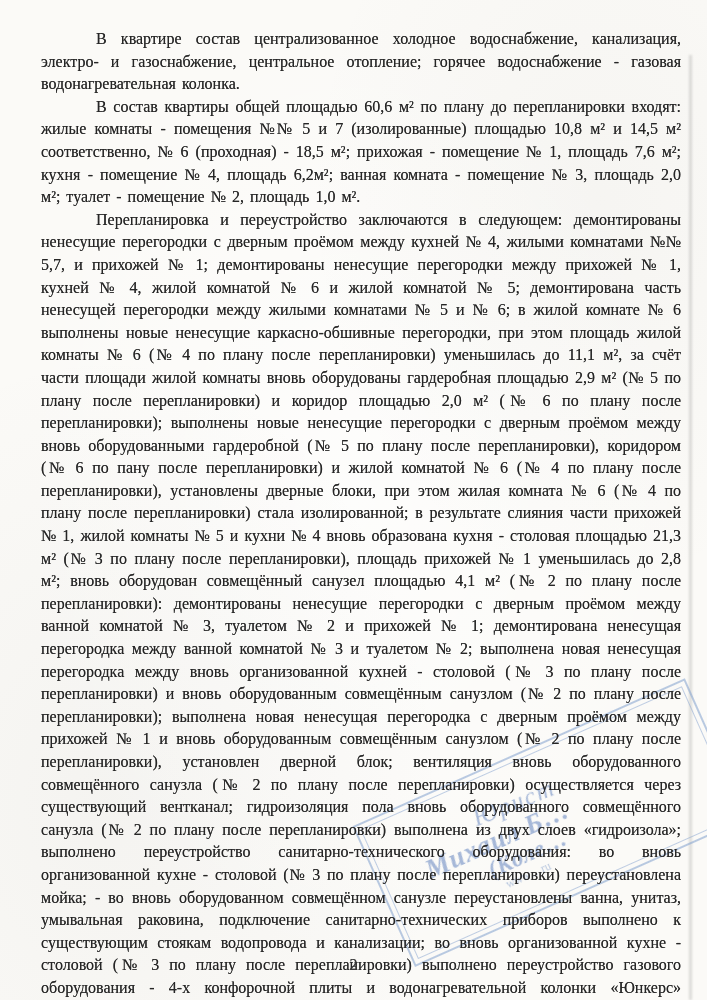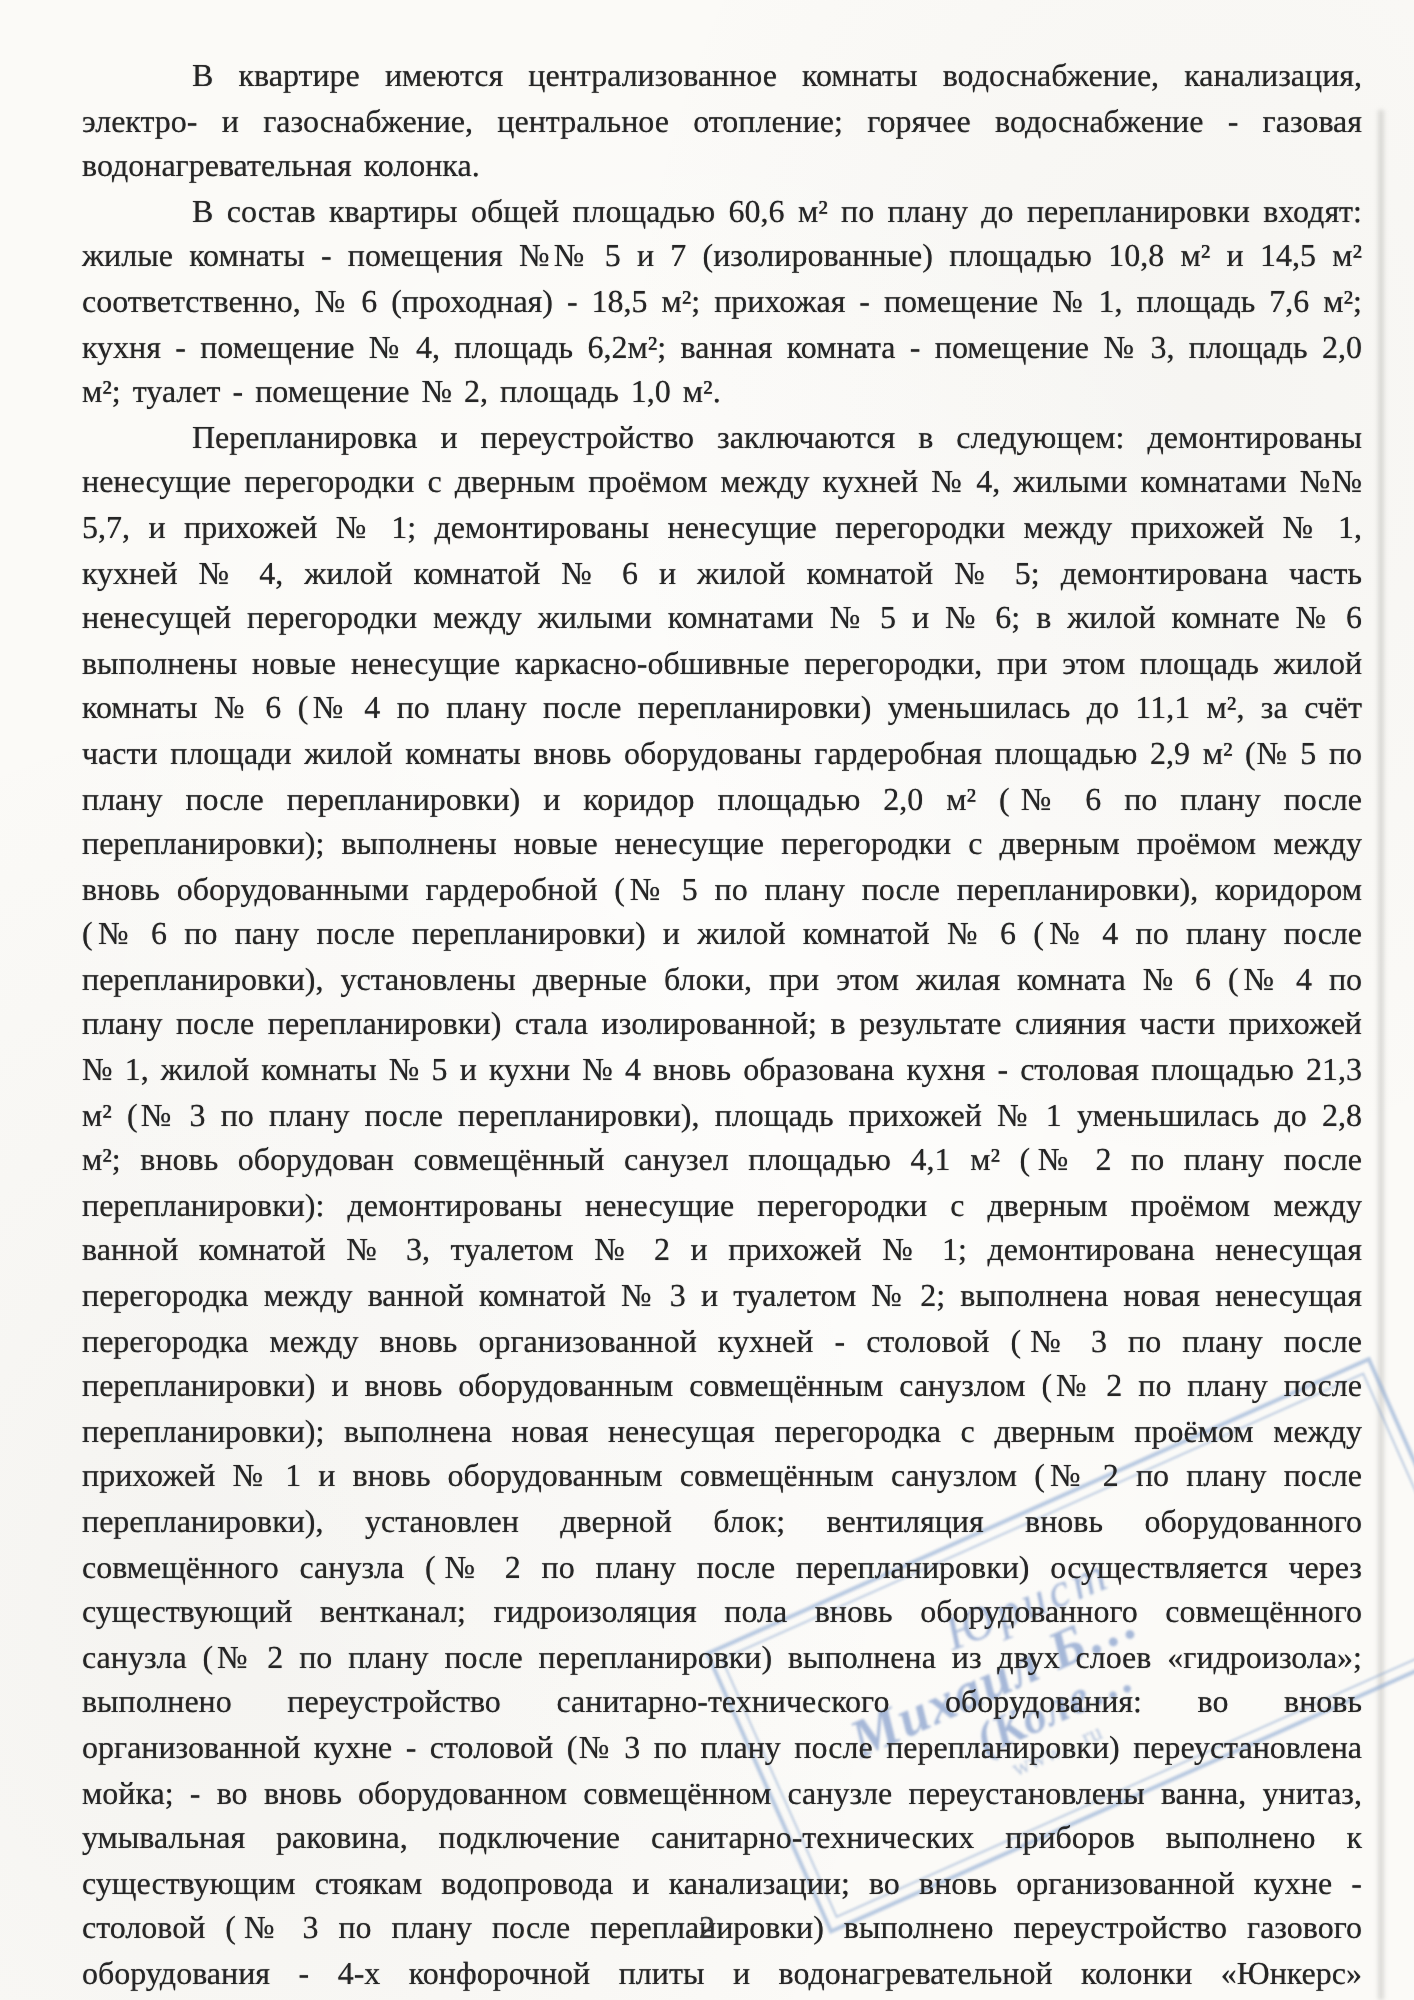--- a/index.html
+++ b/index.html
@@ -103,20 +103,20 @@
     <div class="stamp-inner"></div>
     <div class="stamp-text">
       <div class="stamp-line-1">Юрист</div>
       <div class="stamp-line-2">Михаил Б…</div>
       <div class="stamp-line-3">(Коле…</div>
       <div class="stamp-line-4">www…ru</div>
     </div>
   </div>
 
   <div class="text-block">
-    <p>В квартире имеются централизованное комнаты водоснабжение, канализация, электро- и газоснабжение, центральное отопление; горячее водоснабжение - газовая водонагревательная колонка.</p>
+    <p>В квартире состав централизованное холодное водоснабжение, канализация, электро- и газоснабжение, центральное отопление; горячее водоснабжение - газовая водонагревательная колонка.</p>
     <p>В состав квартиры общей площадью 60,6 м² по плану до перепланировки входят:  жилые комнаты - помещения №№ 5 и 7 (изолированные) площадью 10,8 м² и 14,5 м² соответственно, № 6 (проходная) - 18,5 м²; прихожая - помещение № 1, площадь 7,6 м²; кухня - помещение № 4, площадь 6,2м²; ванная комната - помещение № 3, площадь 2,0 м²;  туалет - помещение № 2, площадь 1,0 м².</p>
     <p>Перепланировка и переустройство заключаются в следующем: демонтированы ненесущие перегородки с дверным проёмом между кухней № 4, жилыми комнатами №№ 5,7, и прихожей № 1; демонтированы ненесущие перегородки между прихожей № 1, кухней № 4, жилой комнатой № 6 и жилой комнатой № 5; демонтирована часть ненесущей перегородки между жилыми комнатами № 5 и № 6; в жилой комнате № 6 выполнены новые ненесущие каркасно-обшивные перегородки, при этом площадь жилой комнаты № 6 (№ 4 по плану после перепланировки) уменьшилась до 11,1 м², за счёт части площади жилой комнаты вновь оборудованы гардеробная площадью 2,9 м² (№ 5 по плану после перепланировки) и коридор площадью 2,0 м² (№ 6 по плану после перепланировки); выполнены новые ненесущие перегородки с дверным проёмом между вновь оборудованными гардеробной (№ 5 по плану после перепланировки), коридором (№ 6 по пану после перепланировки) и жилой комнатой № 6 (№ 4 по плану после перепланировки), установлены дверные блоки, при этом жилая комната № 6 (№ 4 по плану после перепланировки) стала изолированной; в результате слияния части прихожей № 1, жилой комнаты № 5 и кухни № 4 вновь образована кухня - столовая площадью 21,3 м² (№ 3 по плану после перепланировки), площадь прихожей № 1 уменьшилась до 2,8 м²; вновь оборудован совмещённый санузел площадью 4,1 м²  (№ 2 по плану после перепланировки):  демонтированы ненесущие перегородки с дверным проёмом между ванной комнатой № 3, туалетом № 2 и прихожей № 1;  демонтирована ненесущая перегородка между ванной комнатой № 3 и туалетом № 2;  выполнена новая ненесущая перегородка между вновь организованной кухней - столовой (№ 3 по плану после перепланировки) и вновь оборудованным совмещённым санузлом (№ 2 по плану после перепланировки);  выполнена новая ненесущая перегородка с дверным проёмом между прихожей № 1 и вновь оборудованным совмещённым санузлом (№ 2 по плану после перепланировки), установлен дверной блок; вентиляция вновь оборудованного совмещённого санузла (№ 2 по плану после перепланировки) осуществляется через существующий вентканал; гидроизоляция пола вновь оборудованного совмещённого санузла (№ 2 по плану после перепланировки) выполнена из двух слоев «гидроизола»; выполнено переустройство санитарно-технического оборудования:  во вновь организованной кухне - столовой (№ 3 по плану после перепланировки) переустановлена мойка; - во вновь оборудованном совмещённом санузле переустановлены ванна, унитаз, умывальная раковина, подключение санитарно-технических приборов выполнено к существующим стоякам водопровода и канализации; во вновь организованной кухне - столовой (№ 3 по плану после перепланировки) выполнено переустройство газового оборудования - 4-х конфорочной плиты и водонагревательной колонки «Юнкерс» (согласовано Нагорным отделением ОАО «Газпромгазораспределение Нижний Новгород» 28.10.2015г.).</p>
   </div>
 
   <div class="page-number">2</div>
 
 </div>
 
 </body></html>

